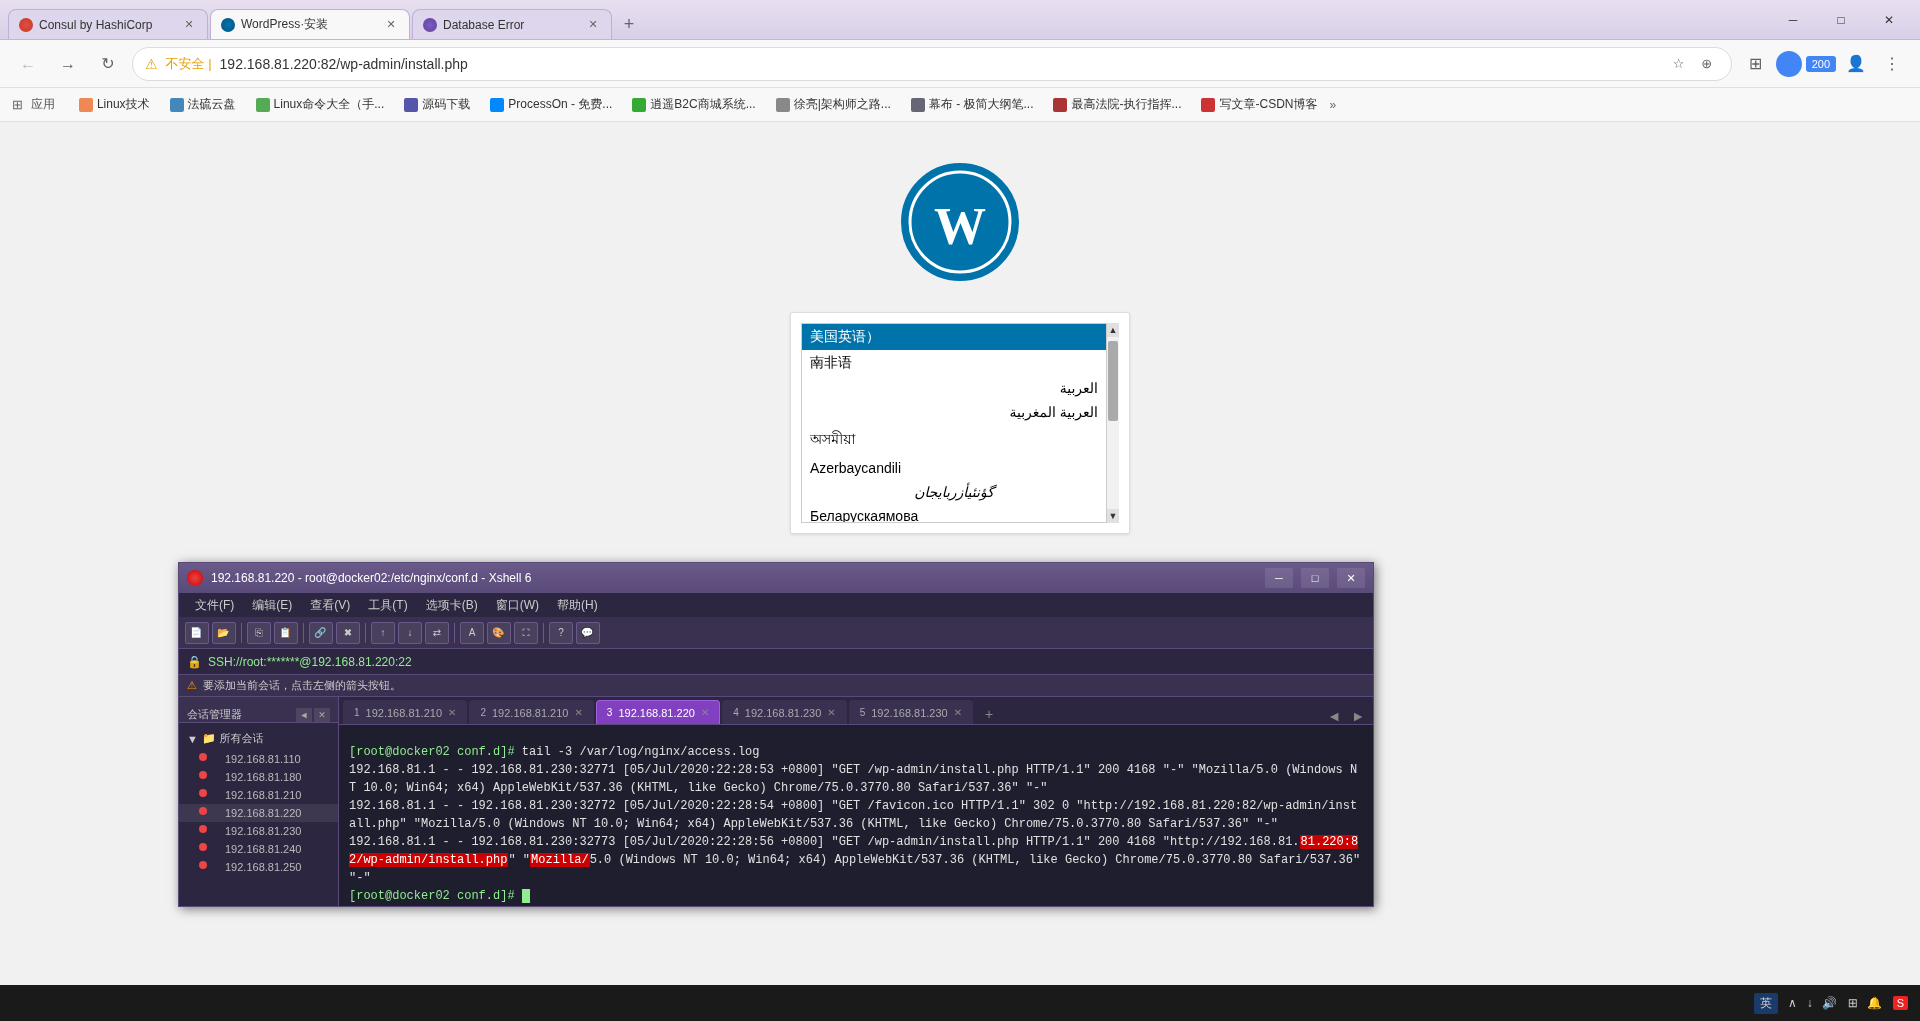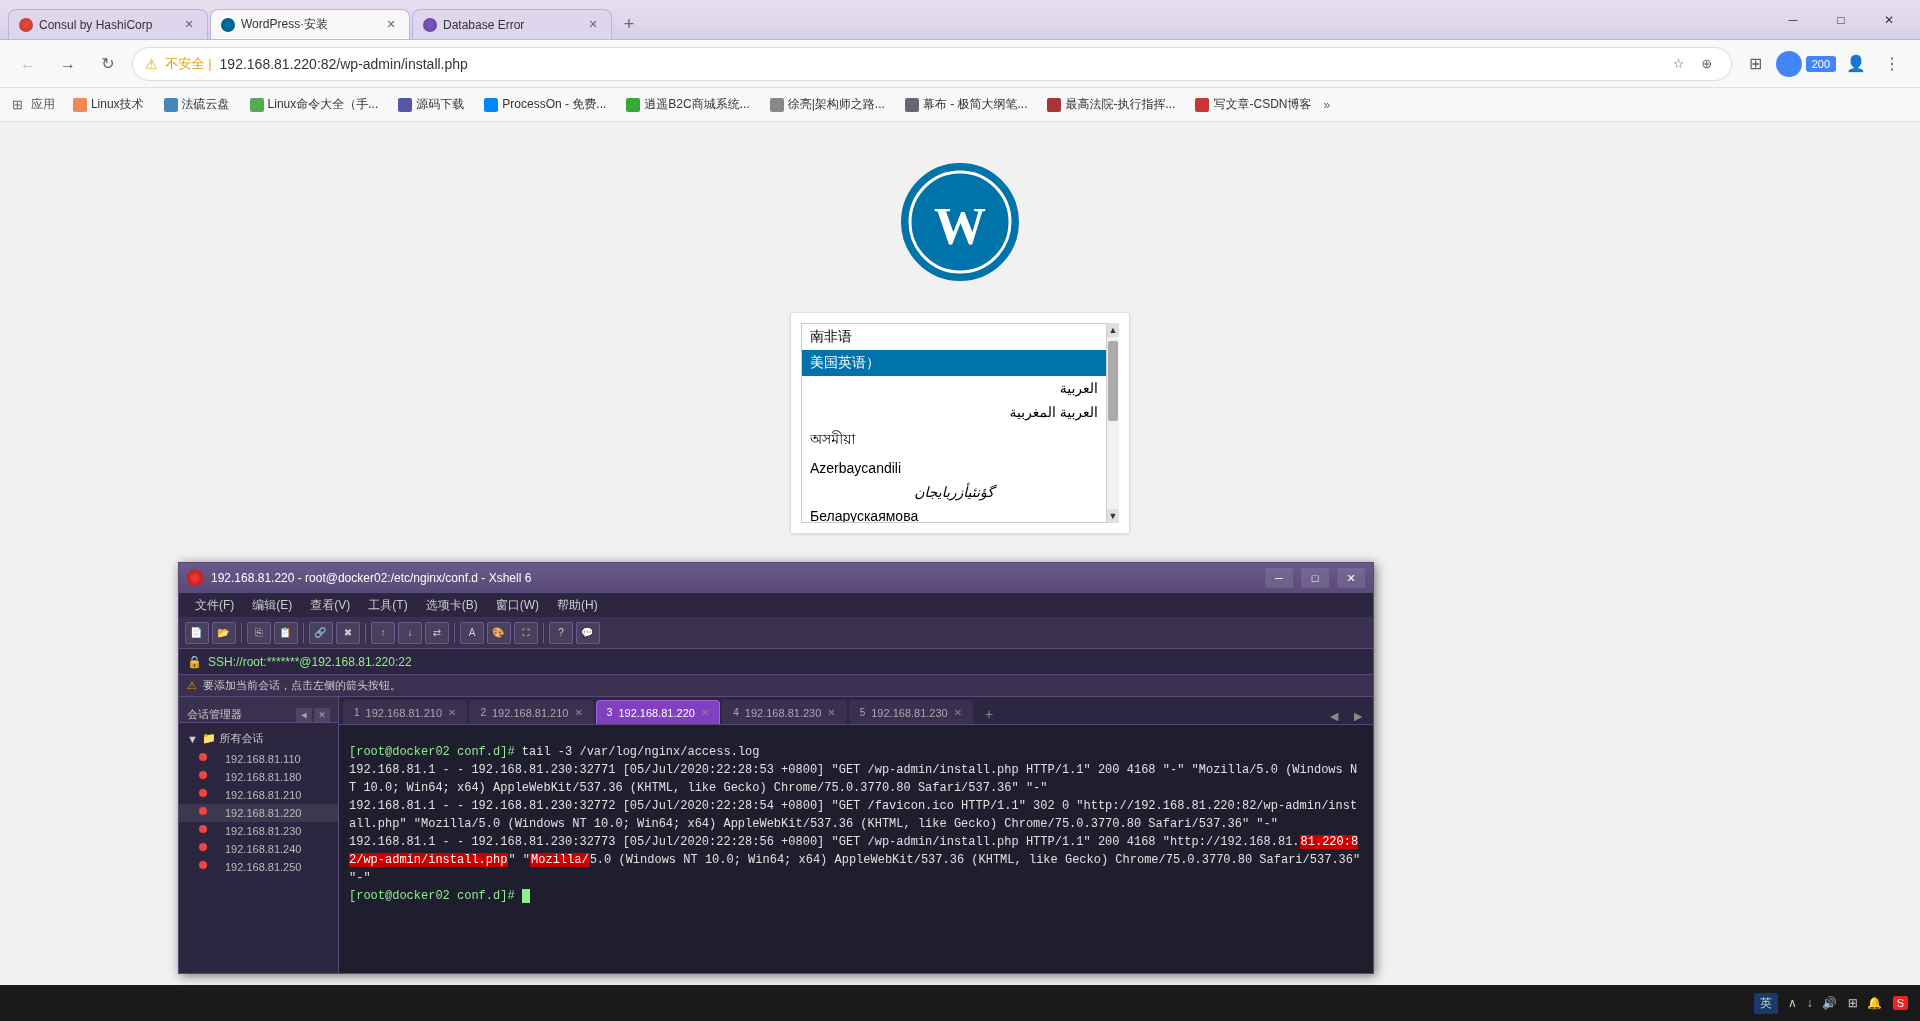--- a/index.html
+++ b/index.html
@@ -198,21 +198,21 @@
     .wp-listbox::-webkit-scrollbar { width: 10px; }
     .wp-listbox::-webkit-scrollbar-track { background: #f1f1f1; }
     .wp-listbox::-webkit-scrollbar-thumb { background: #888; }
 
     
     .xshell-window { 
       position: absolute;
       left: 178px;
       top: 440px;
       width: 1196px;
-      height: 412px;
+      height: 345px;
       background: #1e1e2e;
       border: 1px solid #5a4a7a;
       box-shadow: 2px 2px 10px rgba(0,0,0,0.5);
       display: flex;
       flex-direction: column;
       z-index: 100;
     }
     
     
     .xshell-titlebar { 
@@ -471,21 +471,21 @@
       <button class="nav-btn">⊞</button>
       <div class="profile-icon"></div>
       <span class="nav-count">200</span>
       <button class="nav-btn">👤</button>
       <button class="nav-btn">⋮</button>
     </div>
   </div>
 
   <div class="bookmarks-bar">
     <span style="font-size:13px;color:#666;margin-right:4px;">⊞</span>
-    <span style="color:#555;font-size:12px;margin-right:6px;">应用</span>
+    <span style="color:#555;font-size:12px;margin-right:12px;">应用</span>
 
     <div class="bookmark-item">
       <div class="bm-favicon" style="background:#e85;"></div>
       <span>Linux技术</span>
     </div>
     <div class="bookmark-item">
       <div class="bm-favicon" style="background:#48b;"></div>
       <span>法硫云盘</span>
     </div>
     <div class="bookmark-item">
@@ -534,22 +534,22 @@
             <circle cx="60" cy="60" r="50" fill="none" stroke="white" stroke-width="3"></circle>
             <text x="50%" y="58%" text-anchor="middle" dominant-baseline="middle" fill="white" font-size="52" font-weight="bold" font-family="Georgia, serif">W</text>
           </svg>
         </div>
       </div>
 
       <div class="wp-select-container">
         <div class="listbox-scrollbar-wrapper">
           <div class="listbox-inner">
             <div class="wp-listbox">
+              <div class="wp-listbox-item selected">美国英语）</div>
               <div class="wp-listbox-item">南非语</div>
-              <div class="wp-listbox-item selected">美国英语）</div>
               <div class="wp-listbox-item" style="direction:rtl;text-align:right;">العربية</div>
               <div class="wp-listbox-item" style="direction:rtl;text-align:right;">العربية المغربية</div>
               <div class="wp-listbox-item">অসমীয়া</div>
               <div class="wp-listbox-item">Azerbaycandili</div>
               <div class="wp-listbox-item" style="direction:rtl;text-align:center;font-style:italic;">گؤنئيأزربايجان</div>
               <div class="wp-listbox-item">Беларускаямова</div>
             </div>
           </div>
           <div class="listbox-scrollbar">
             <div class="scrollbar-arrow">▲</div>

